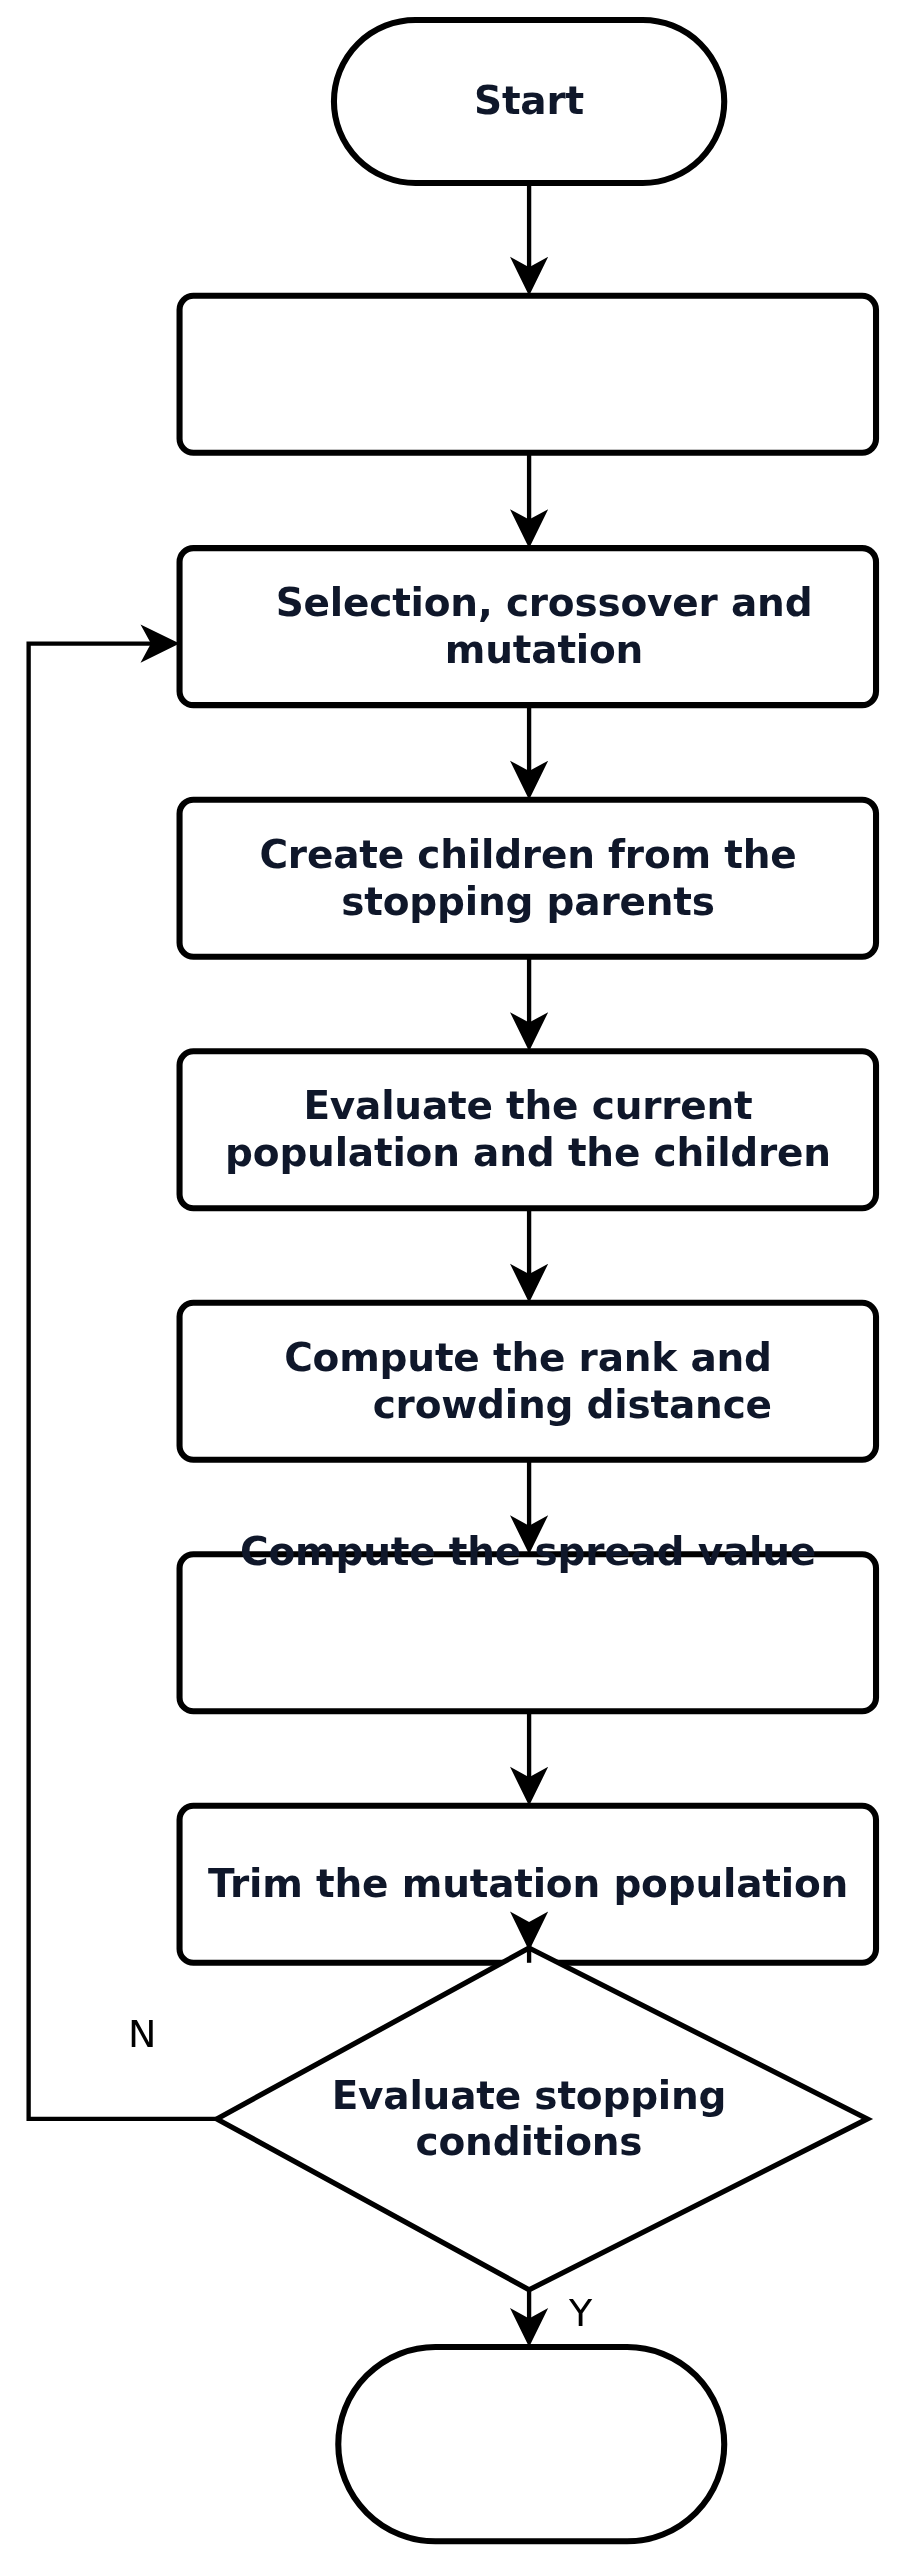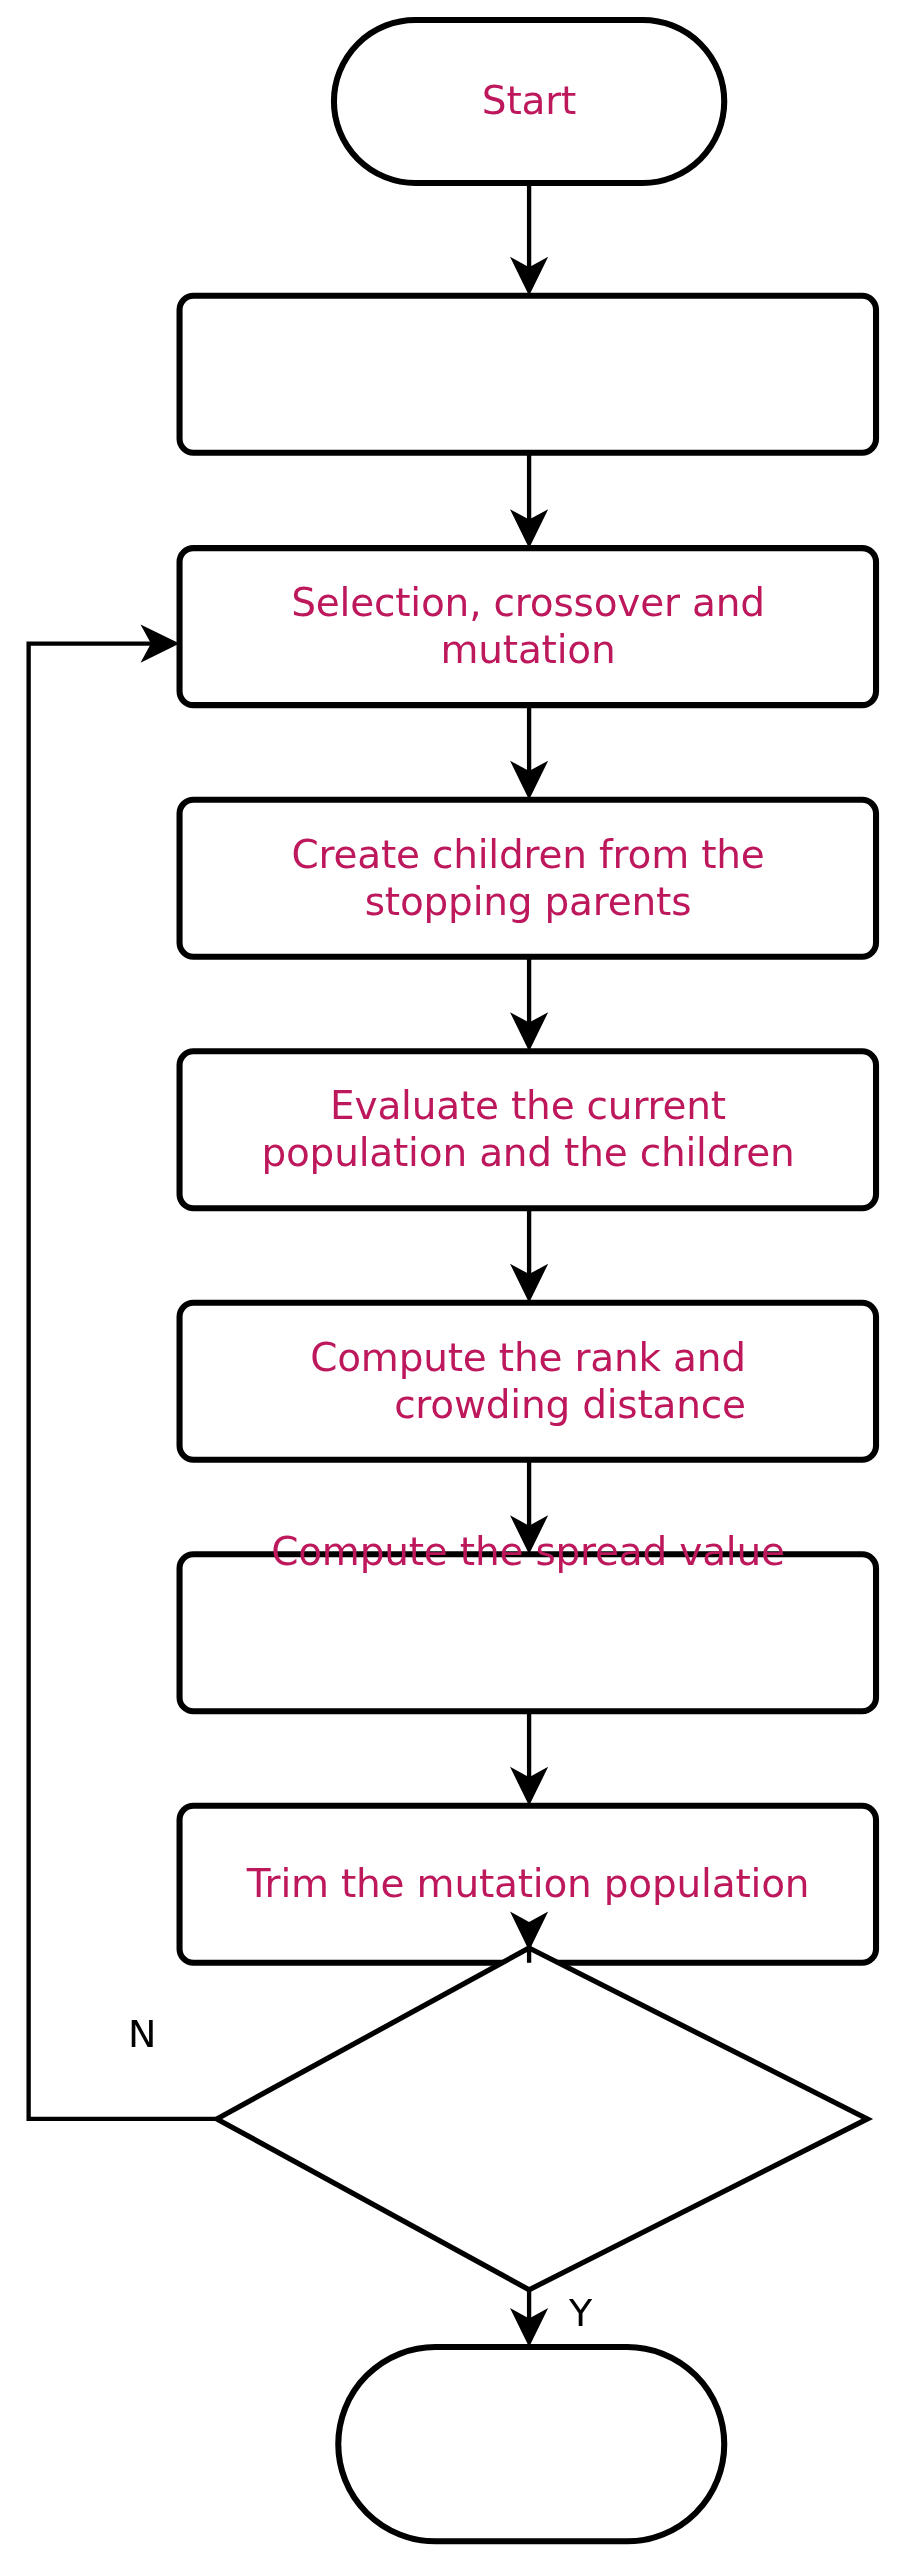--- a/index.html
+++ b/index.html
@@ -46,25 +46,25 @@
     stroke: #000000;
     stroke-width: 5;
     fill: none;
   }
   .node-label {
     position: absolute;
     display: flex;
     align-items: center;
     justify-content: center;
     text-align: center;
-    color: #be185d;
+    color: #0f172a;
     font-family: "DejaVu Sans", sans-serif;
     font-size: 39px;
     line-height: 1.18;
-    font-weight: 400;
+    font-weight: 700;
     letter-spacing: -0.2px;
     white-space: pre-line;
     pointer-events: none;
   }
   .edge-label {
     position: absolute;
     color: #000000;
     font-family: "DejaVu Sans", sans-serif;
     font-size: 38px;
     line-height: 1;
@@ -146,36 +146,38 @@
     <g>
       <polyline class="loop-line" points="250,2443 33,2443 33,742 188,742"></polyline>
       <polygon class="connector-head" points="207,742 162,720 174,742 162,764"></polygon>
     </g>
 
   </svg>
 
   <div class="node-label" style="left:334px; top:20px; width:390px; height:163px;">Start</div>
 
 
-  <div class="node-label" style="left:180px; top:548px; width:696px; height:157px;">Selection, crossover and
+  <div class="node-label" style="left:196px; top:548px; width:696px; height:157px;">Selection, crossover and
 mutation</div>
 
   <div class="node-label" style="left:180px; top:800px; width:696px; height:157px;">Create children from the
 stopping parents</div>
 
   <div class="node-label" style="left:180px; top:1051px; width:696px; height:157px;">Evaluate the current
 population and the children</div>
 
   <div class="node-label" style="left:180px; top:1303px; width:696px; height:157px;text-align:right;">Compute the rank and
 crowding distance</div>
 
   <div class="node-label" style="left:180px; top:1474px; width:696px; height:157px;">Compute the spread value</div>
 
   <div class="node-label" style="left:180px; top:1806px; width:696px; height:157px;">Trim the mutation population</div>
 
+  <div class="node-label" style="left:286px; top:2035px; width:486px; height:168px;">Evaluate stopping
+conditions</div>
 
 
   <div class="edge-label" style="left:128px; top:2015px;">N</div>
 
   <div class="edge-label" style="left:569px; top:2294px;">Y</div>
 
 </div>
 
 
 </body></html>

